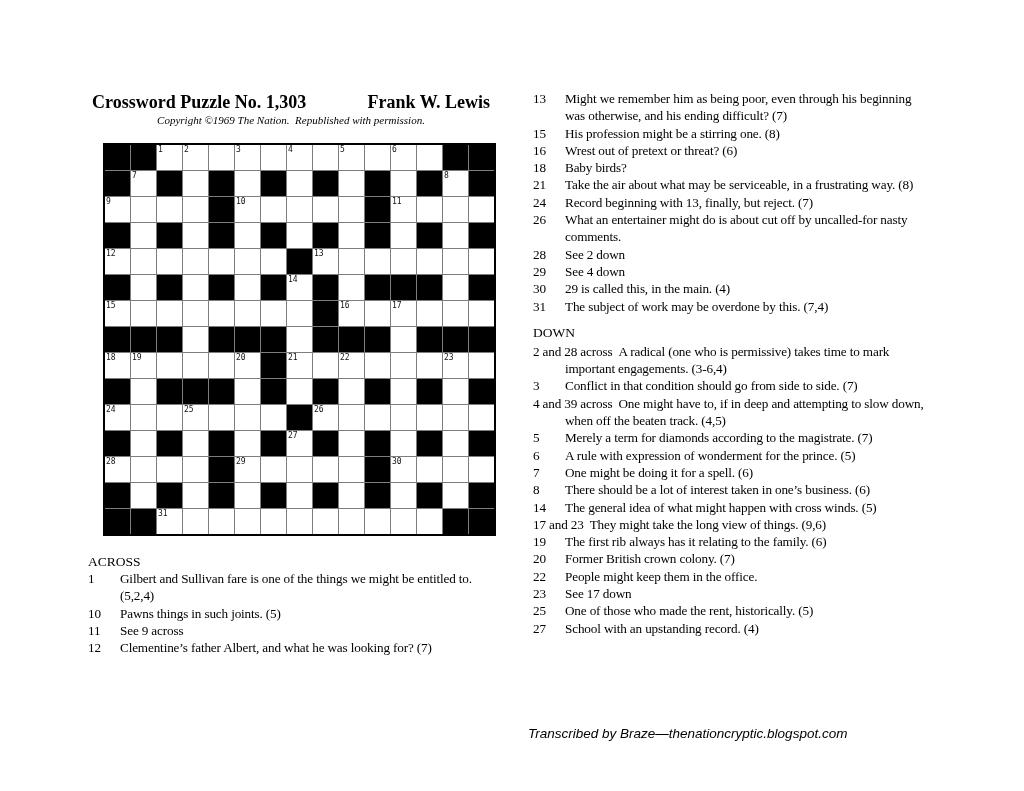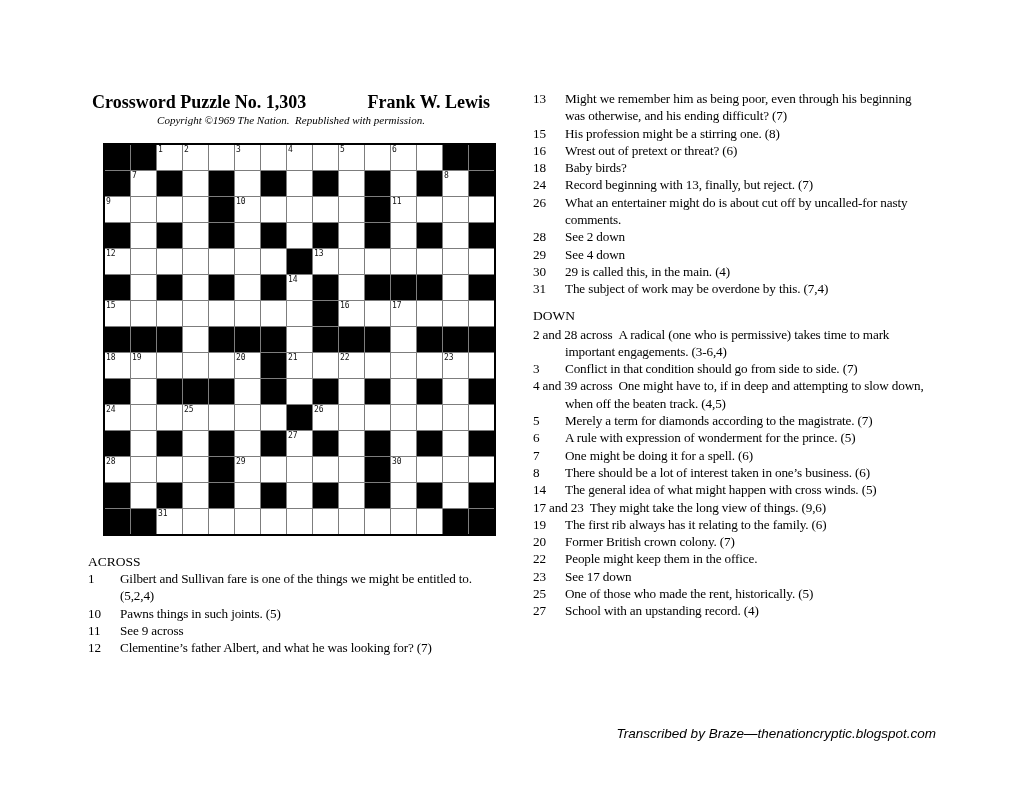--- a/index.html
+++ b/index.html
@@ -42,21 +42,21 @@
   .clue .num{display:inline-block;min-width:26px;padding-right:6px;text-indent:0;}
   .clue .txt{white-space:pre-wrap;}
 
   .across-sec{position:absolute;left:88px;top:553px;width:462px;}
   .across-sec .sec-heading{width:400px;}
 
   .right-col{position:absolute;left:533px;top:90px;width:448px;}
   .right-col .sec-heading{width:385px;margin:9px 0 2px 0;}
 
   .footer{
-    position:absolute;top:726px;left:528px;width:408px;text-align:right;
+    position:absolute;top:726px;left:528px;width:408px;
     font-family:"Liberation Sans", sans-serif;font-style:italic;font-size:13.5px;
   }
 </style>
 </head>
 <body>
 
 <div class="page">
 
   <div class="title-row">
     <span>Crossword Puzzle No. 1,303</span>
@@ -366,20 +366,21 @@
       </div>
   </div>
 
   <div class="right-col">
     <div id="across-right">
         <div class="clue"><span class="num">13</span><span class="txt">Might we remember him as being poor, even through his beginning
 was otherwise, and his ending difficult? (7)</span></div>
         <div class="clue"><span class="num">15</span><span class="txt">His profession might be a stirring one. (8)</span></div>
         <div class="clue"><span class="num">16</span><span class="txt">Wrest out of pretext or threat? (6)</span></div>
         <div class="clue"><span class="num">18</span><span class="txt">Baby birds?</span></div>
+        <div class="clue"><span class="num">21</span><span class="txt">Take the air about what may be serviceable, in a frustrating way. (8)</span></div>
         <div class="clue"><span class="num">24</span><span class="txt">Record beginning with 13, finally, but reject. (7)</span></div>
         <div class="clue"><span class="num">26</span><span class="txt">What an entertainer might do is about cut off by uncalled-for nasty
 comments.</span></div>
         <div class="clue"><span class="num">28</span><span class="txt">See 2 down</span></div>
         <div class="clue"><span class="num">29</span><span class="txt">See 4 down</span></div>
         <div class="clue"><span class="num">30</span><span class="txt">29 is called this, in the main. (4)</span></div>
         <div class="clue"><span class="num">31</span><span class="txt">The subject of work may be overdone by this. (7,4)</span></div>
       </div>
     <div class="sec-heading">DOWN</div>
     <div id="down-list">

